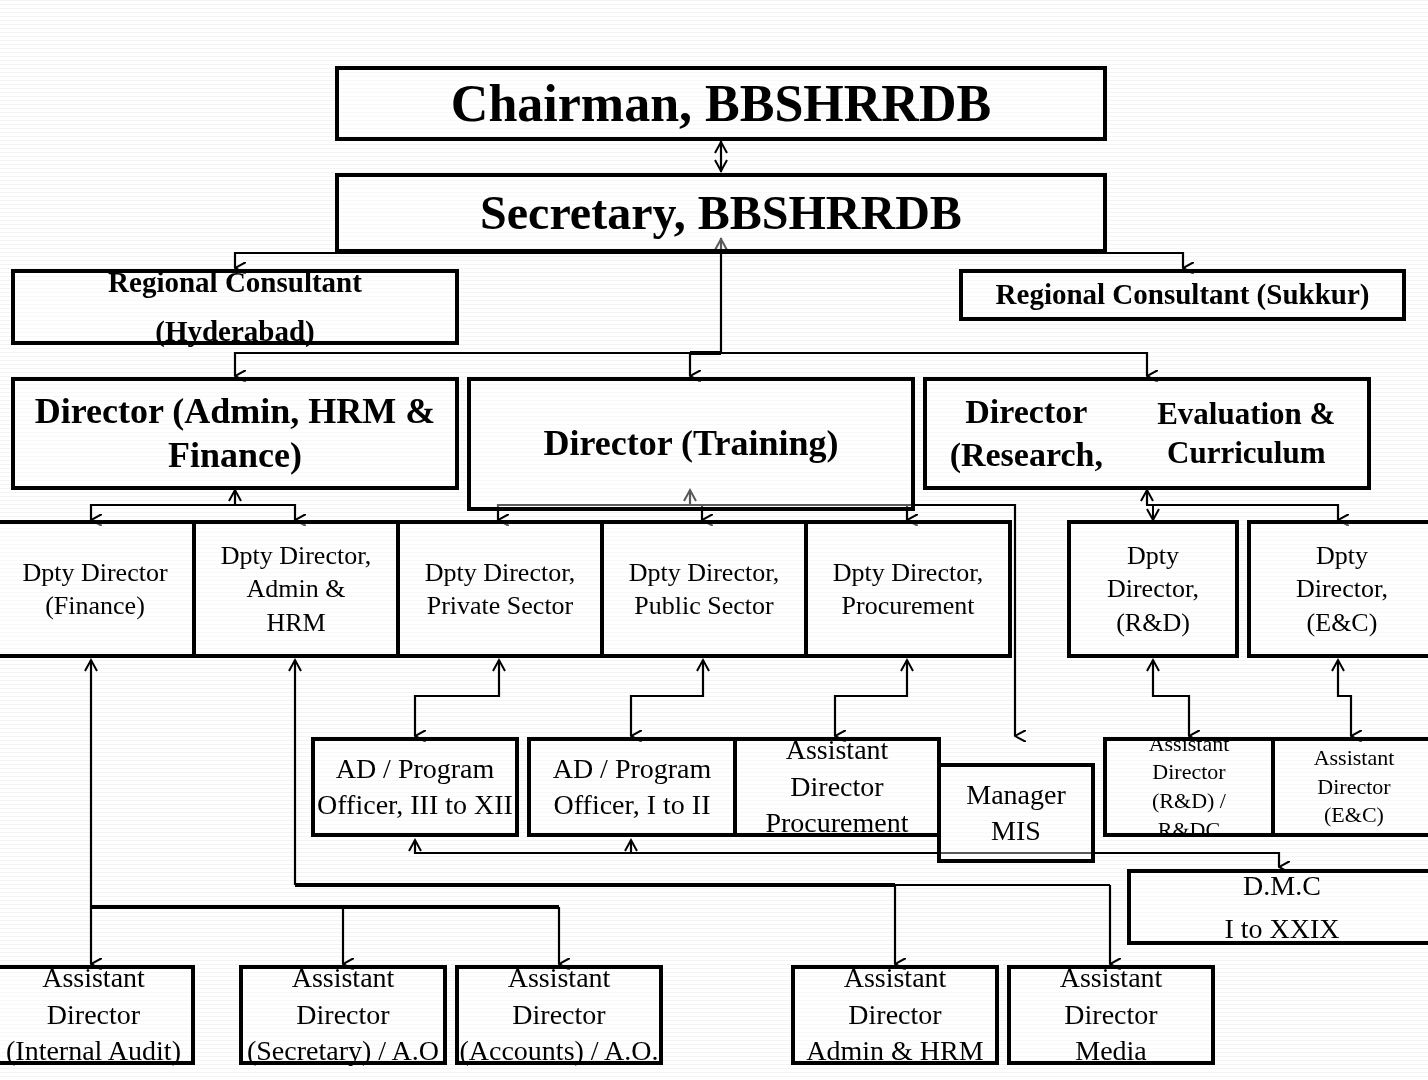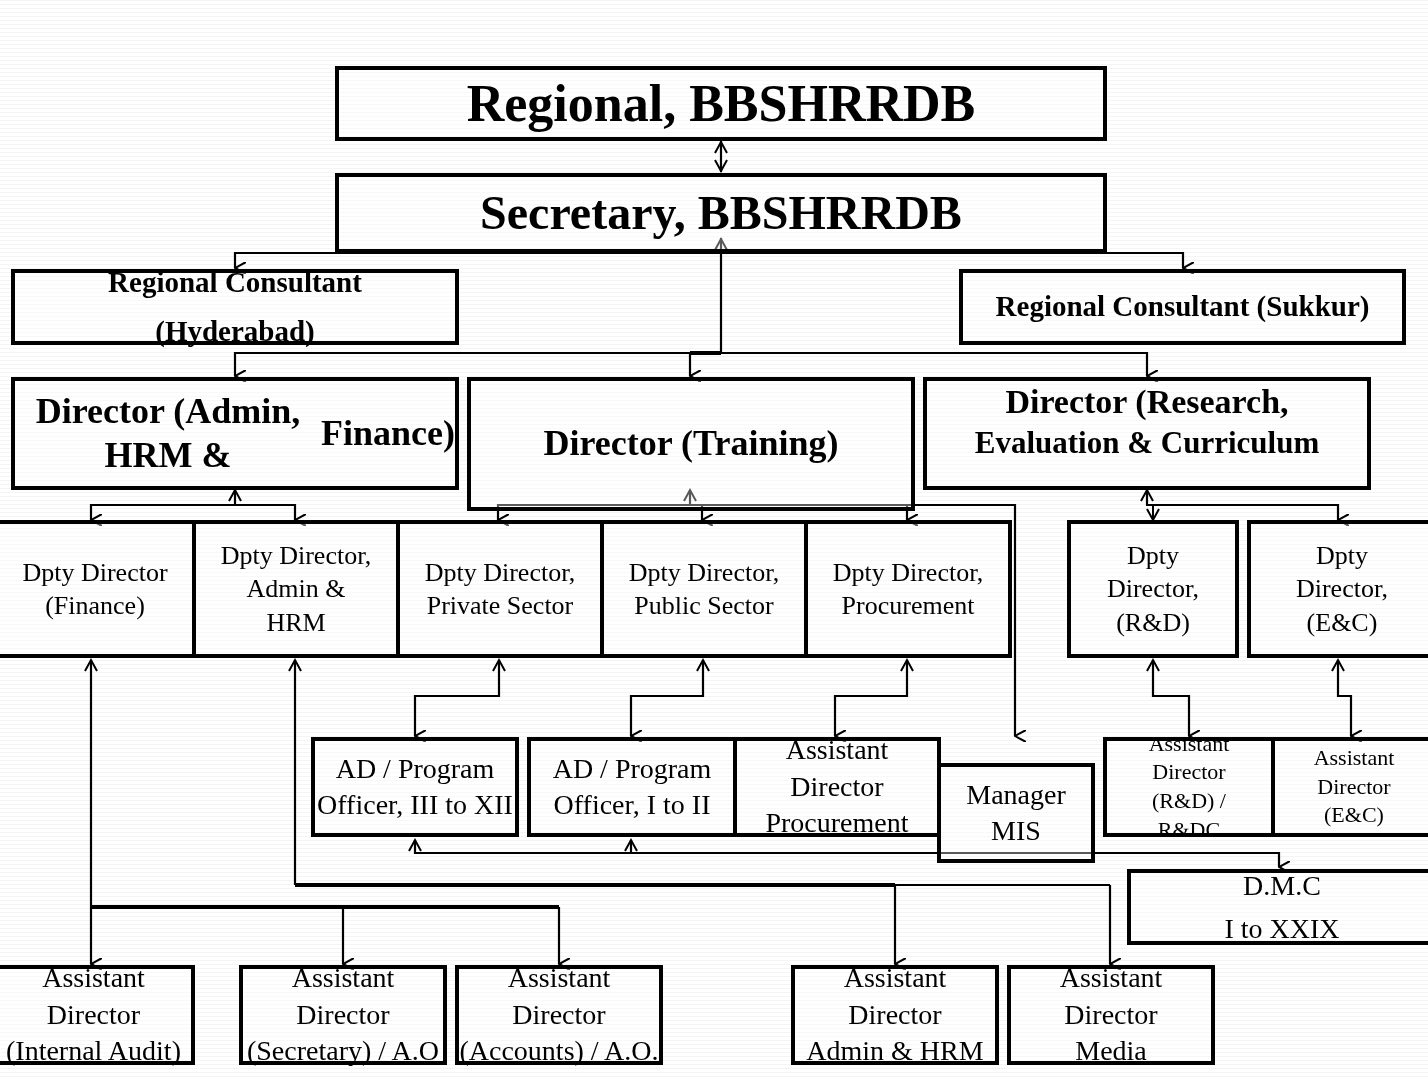--- a/index.html
+++ b/index.html
@@ -102,42 +102,42 @@
     <path d="M697,671 L703,660 L709,671"></path>
     <path d="M901,671 L907,660 L913,671"></path>
     <path d="M1147,671 L1153,660 L1159,671"></path>
     <path d="M1332,671 L1338,660 L1344,671"></path>
     <path d="M409,851 L415,840 L421,851"></path>
     <path d="M625,851 L631,840 L637,851"></path>
   </g>
 </svg>
 
 <div class="box bold t-xl" style="left:335px;top:66px;width:772px;height:75px;">
-  <span>Regional, BBSHRRDB</span>
+  <span>Chairman, BBSHRRDB</span>
 </div>
 <div class="box bold t-lg" style="left:335px;top:173px;width:772px;height:80px;font-size:48px;line-height:1;">
   <span>Secretary, BBSHRRDB</span>
 </div>
 
 <div class="box bold t-rc" style="left:11px;top:269px;width:448px;height:76px;flex-direction:column;line-height:1.27;gap:12px;">
   <span>Regional Consultant</span>
   <span>(Hyderabad)</span>
 </div>
-<div class="box bold t-rc" style="left:959px;top:269px;width:447px;height:76px;">
+<div class="box bold t-rc" style="left:959px;top:269px;width:447px;height:52px;">
   <span>Regional Consultant (Sukkur)</span>
 </div>
 
-<div class="box bold t-lg" style="left:11px;top:377px;width:448px;height:113px;flex-direction:row;line-height:1.2;">
+<div class="box bold t-lg" style="left:11px;top:377px;width:448px;height:113px;flex-direction:column;line-height:1.2;">
   <span>Director (Admin, HRM &amp;</span>
   <span>Finance)</span>
 </div>
 <div class="box bold t-lg" style="left:467px;top:377px;width:448px;height:134px;">
   <span>Director (Training)</span>
 </div>
-<div class="box bold t-md" style="left:923px;top:377px;width:448px;height:113px;flex-direction:column;line-height:1.25;justify-content:flex-start;padding-top:0;">
+<div class="box bold t-md" style="left:923px;top:377px;width:448px;height:113px;flex-direction:row;line-height:1.25;justify-content:flex-start;padding-top:0;">
   <span style="font-size:34px;">Director (Research,</span>
   <span>Evaluation &amp; Curriculum</span>
 </div>
 
 <div class="box t-dd" style="left:-6px;top:520px;width:202px;height:138px;flex-direction:column;">
   <span>Dpty Director</span>
   <span>(Finance)</span>
 </div>
 <div class="box t-dd" style="left:192px;top:520px;width:208px;height:138px;flex-direction:column;">
   <span>Dpty Director,</span>

